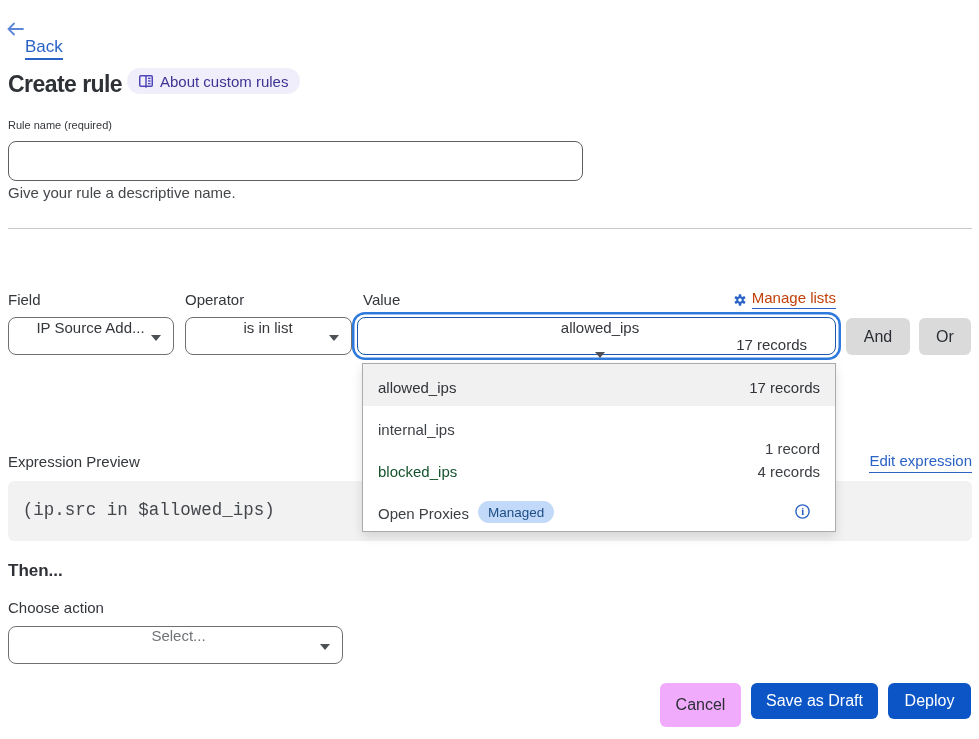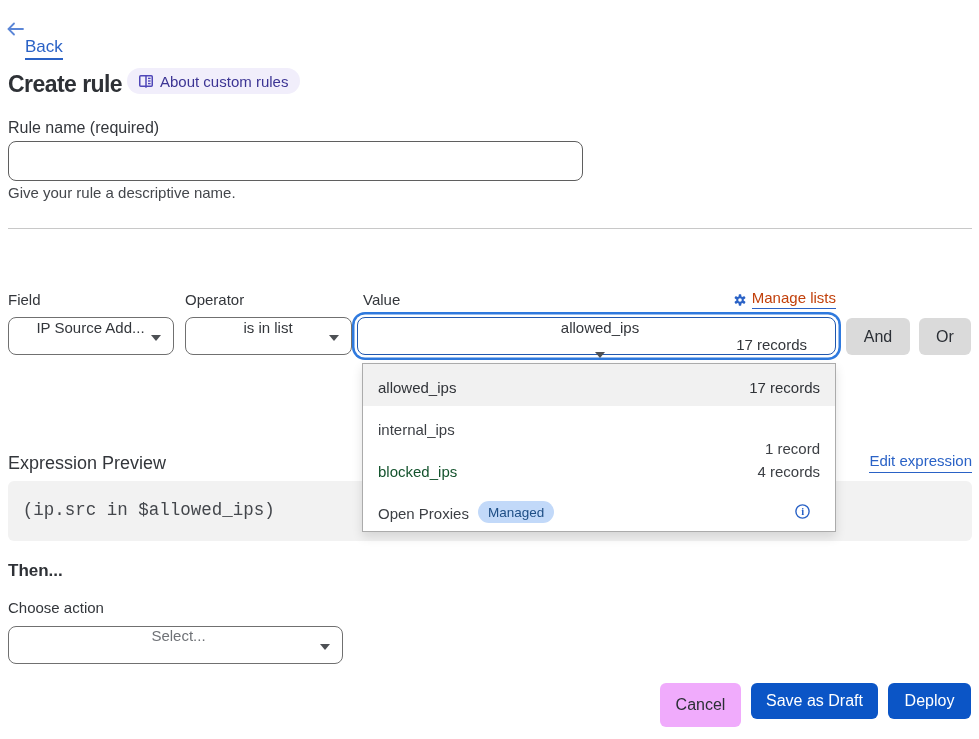--- a/index.html
+++ b/index.html
@@ -29,21 +29,21 @@
     <svg width="14" height="13" viewBox="0 0 14 13" style="margin-right:7px;">
       <rect x="0.75" y="0.75" width="12.5" height="10.5" rx="1" fill="none" stroke="#4f46b8" stroke-width="1.5"></rect>
       <line x1="7" y1="0.75" x2="7" y2="12.7" stroke="#4f46b8" stroke-width="1.5"></line>
       <line x1="9" y1="3.4" x2="11.6" y2="3.4" stroke="#4f46b8" stroke-width="1.4"></line>
       <line x1="9" y1="6" x2="11.6" y2="6" stroke="#4f46b8" stroke-width="1.4"></line>
       <line x1="9" y1="8.6" x2="11.6" y2="8.6" stroke="#4f46b8" stroke-width="1.4"></line>
     </svg>
     <span style="font-size:15px; color:#3c3494;">About custom rules</span>
   </div>
 
-  <div class="abs" style="left:8px; top:119px; font-size:16px; color:#33363b;">Rule name (required)</div>
+  <div class="abs" style="left:8px; top:119px; font-size:11px; color:#33363b;">Rule name (required)</div>
   <div class="abs" style="left:8px; top:141px; width:575px; height:40px; border:1px solid #5f5f5f; border-radius:8px; background:#fff;"></div>
   <div class="abs" style="left:8px; top:184px; font-size:15px; color:#44474c;">Give your rule a descriptive name.</div>
 
   <div class="abs" style="left:8px; top:228px; width:964px; height:1px; background:#c8c8c8;"></div>
 
 
   <div class="abs" style="left:8px; top:291px; font-size:15px;">Field</div>
   <div class="abs" style="left:185px; top:291px; font-size:15px;">Operator</div>
   <div class="abs" style="left:363px; top:291px; font-size:15px;">Value</div>
 
@@ -75,21 +75,21 @@
 
   <div class="sel abs" style="left:357px; top:317px; width:479px; height:38px; padding:0 9px 0 16px; border:1.5px solid #2057ae; box-shadow:0 0 0 2.5px #fff, 0 0 0 5px #2e79de;">
     <span class="t" style="font-size:15px;">allowed_ips</span>
     <span class="t" style="font-size:15px; margin-left:auto; margin-right:19px;">17 records</span>
     <span class="caret"></span>
   </div>
 
   <div class="btn-gray abs" style="left:846px; top:318px; width:64px; height:37px;">And</div>
   <div class="btn-gray abs" style="left:919px; top:318px; width:52px; height:37px;">Or</div>
 
-  <div class="abs" style="left:8px; top:453px; font-size:18px;">Expression Preview</div>
+  <div class="abs" style="left:8px; top:453px; font-size:15px;">Expression Preview</div>
   <div class="abs" style="right:7px; top:452px;">
     <span style="font-size:15px; color:#2a62c6; border-bottom:1.5px solid #2a62c6; padding-bottom:3px; line-height:15px;">Edit expression</span>
   </div>
 
   <div class="abs" style="left:8px; top:481px; width:964px; height:60px; background:#f2f2f2; border-radius:6px;"></div>
   <div class="abs" style="left:22.8px; top:500px; font-family:'Liberation Mono', monospace; font-size:17.5px; color:#44474c;">(ip.src in $allowed_ips)</div>
 
   <div class="abs" style="left:362px; top:363px; width:474px; height:169px; background:#fff; border:1px solid #ababab; box-shadow:0 5px 10px rgba(0,0,0,0.12); z-index:5;">
     <div style="height:42px; background:#f1f1f1; display:flex; align-items:center; padding:5px 15px 0 15px;">
       <span style="font-size:15px; color:#303338;">allowed_ips</span>

